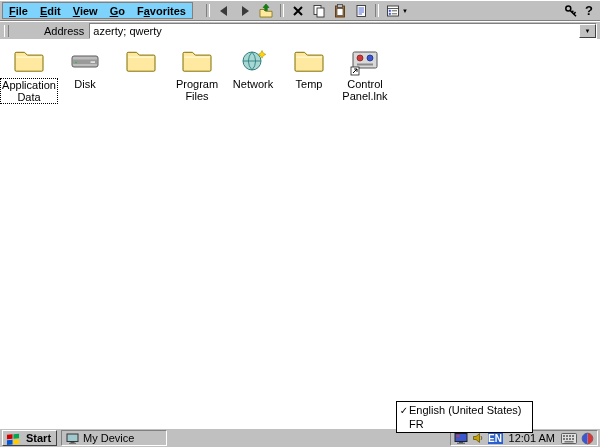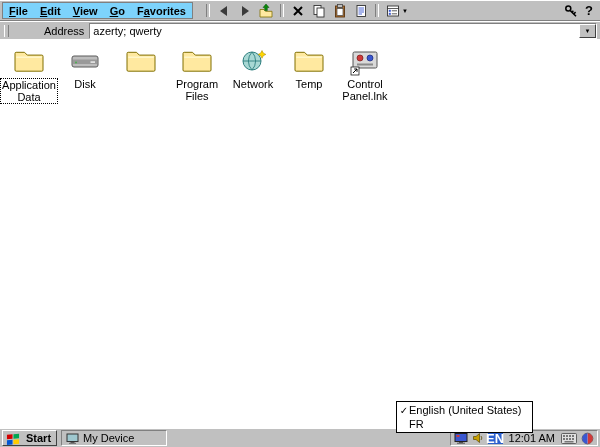--- a/index.html
+++ b/index.html
@@ -64,21 +64,21 @@
   .task-btn{
     height:14px;width:96px;display:flex;align-items:center;gap:4px;padding:0 4px;
     background:#c0c0c0;border:1px solid;border-color:#808080 #fff #fff #808080;
   }
   .task-btn .lbl{white-space:nowrap;overflow:hidden;}
   .tray{
     margin-left:auto;height:14px;display:flex;align-items:center;gap:4px;padding:0 3px;
     border:1px solid;border-color:#808080 #fff #fff #808080;
   }
   .en-badge{
-    width:15px;height:12px;background:#2a5fce;color:#fff;font-weight:bold;font-size:13px;
+    width:15px;height:12px;background:#2a5fce;color:#fff;font-weight:bold;font-size:10px;
     display:flex;align-items:center;justify-content:center;
   }
   .clock{padding:0 2px;white-space:nowrap;}
   svg{display:block;}
 </style>
 </head>
 <body>
 
 <div class="screen">
 

